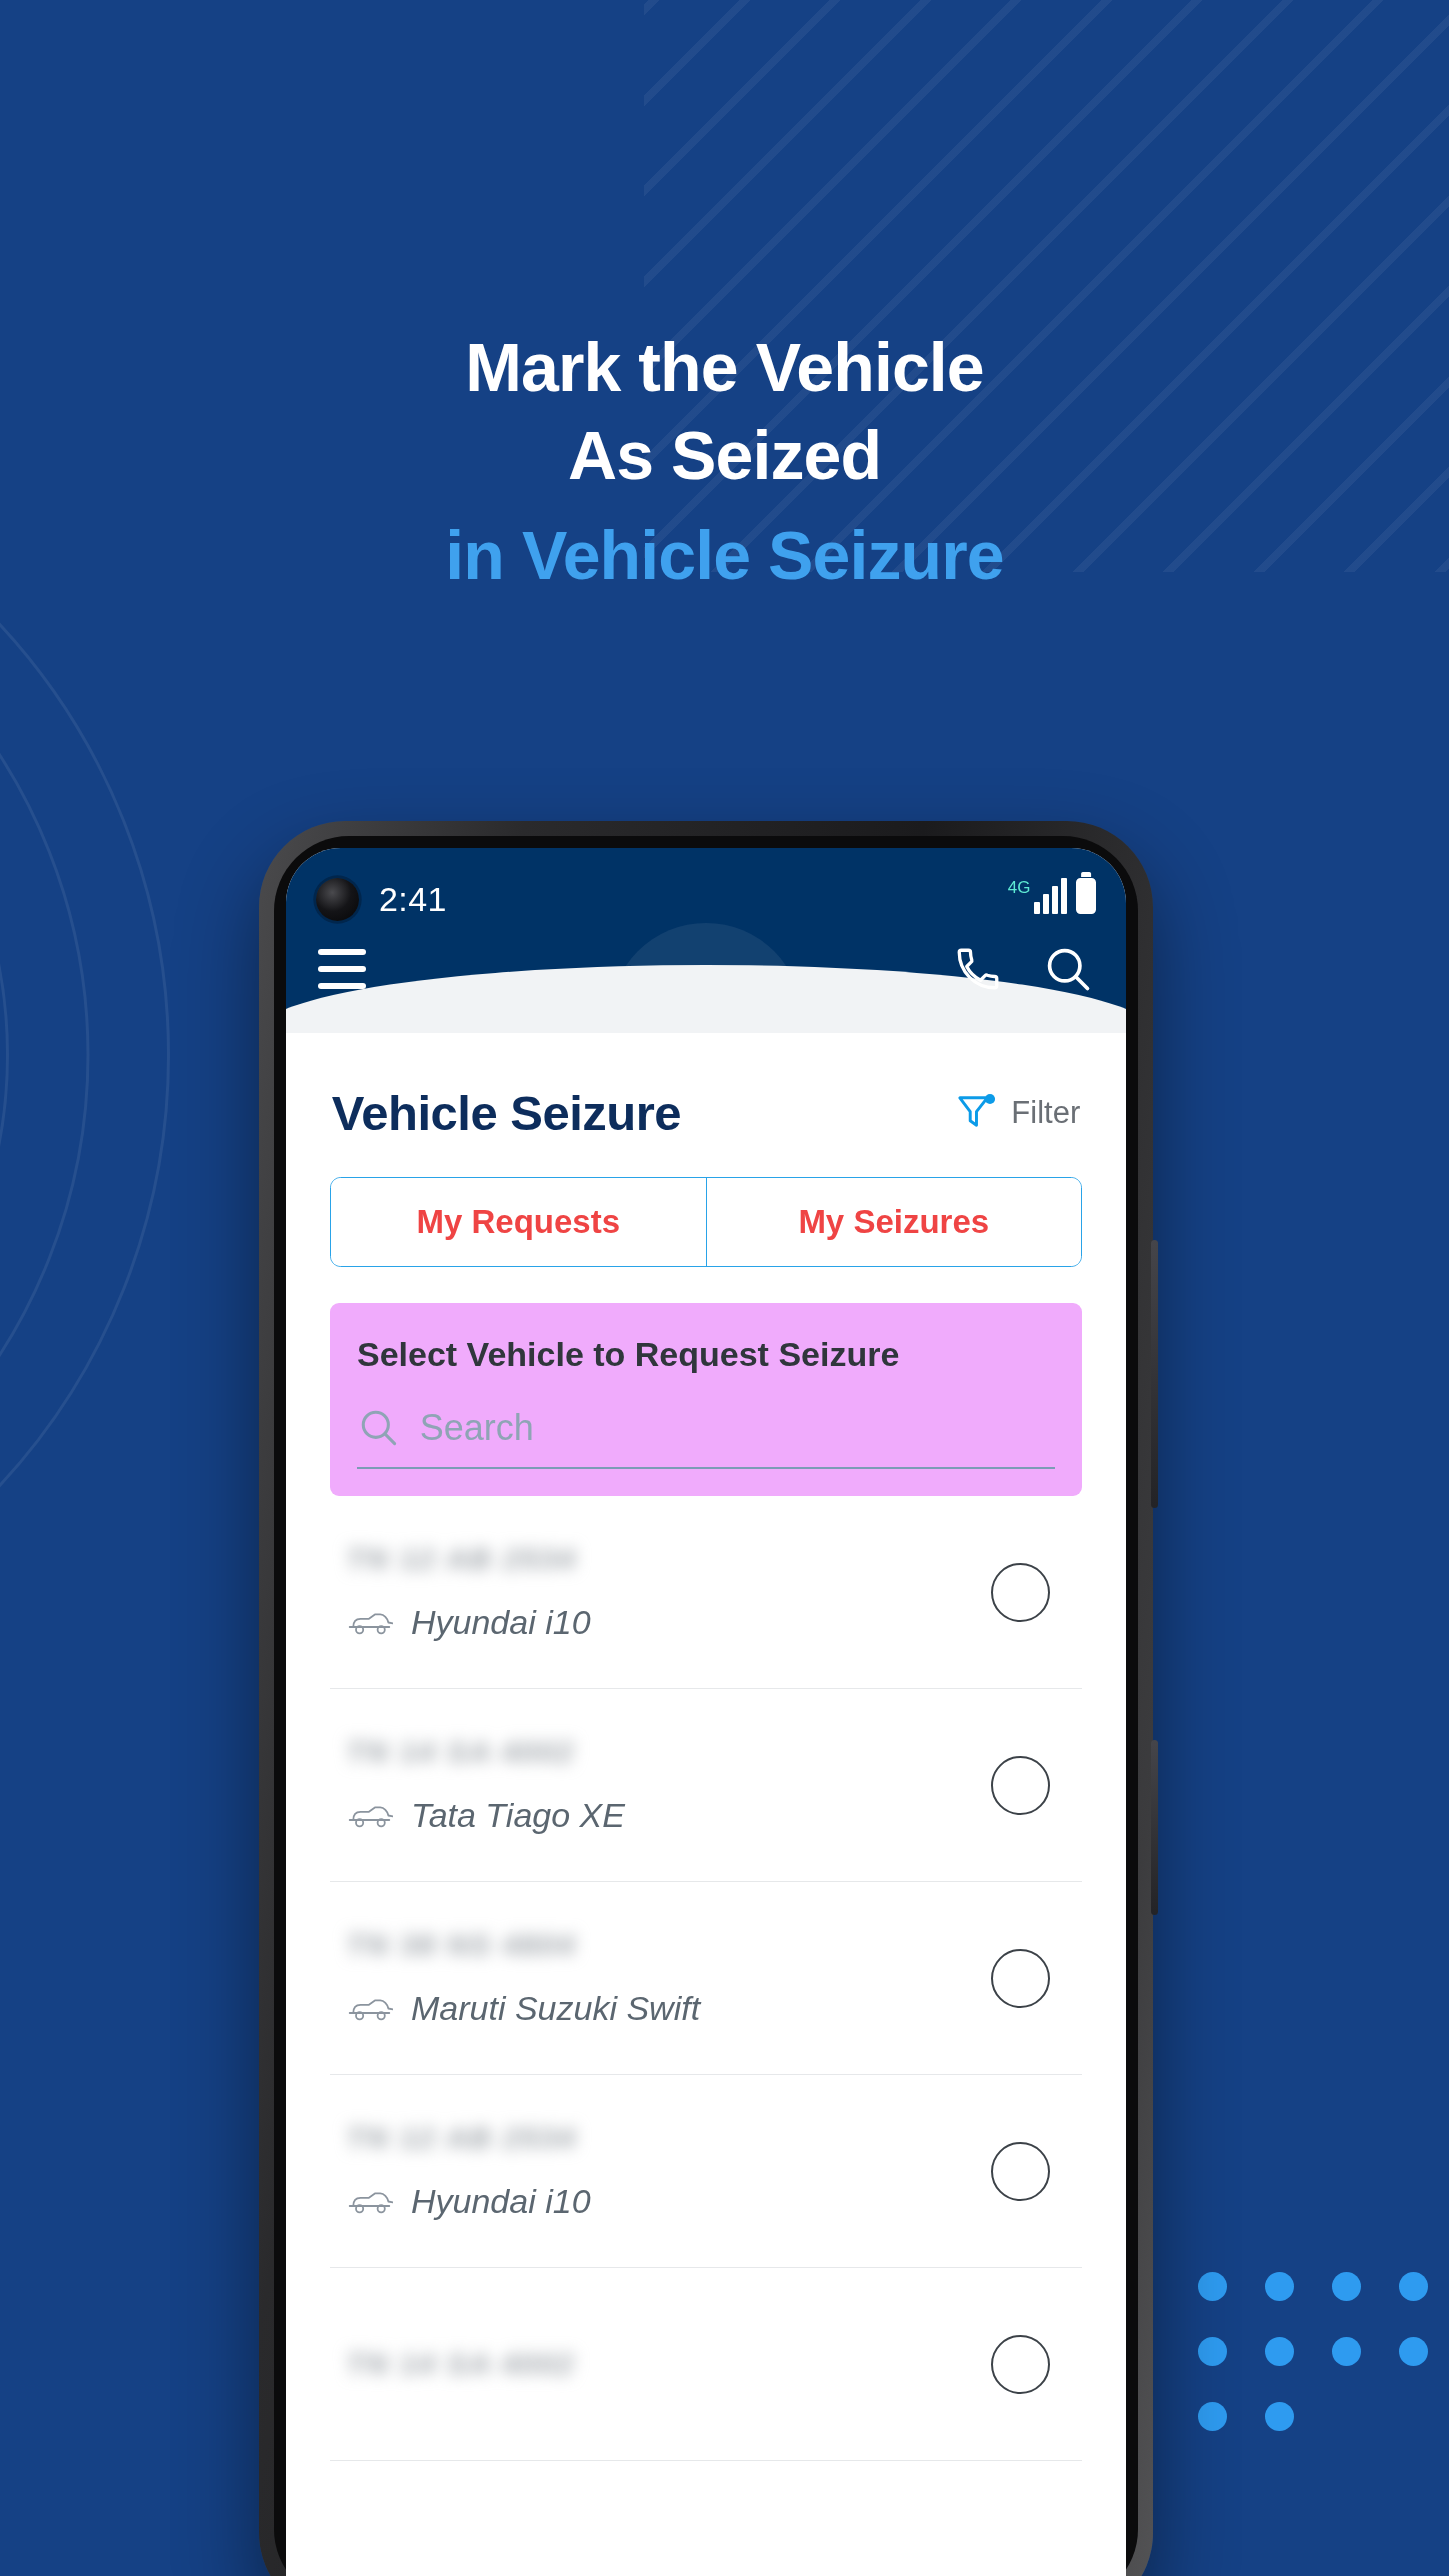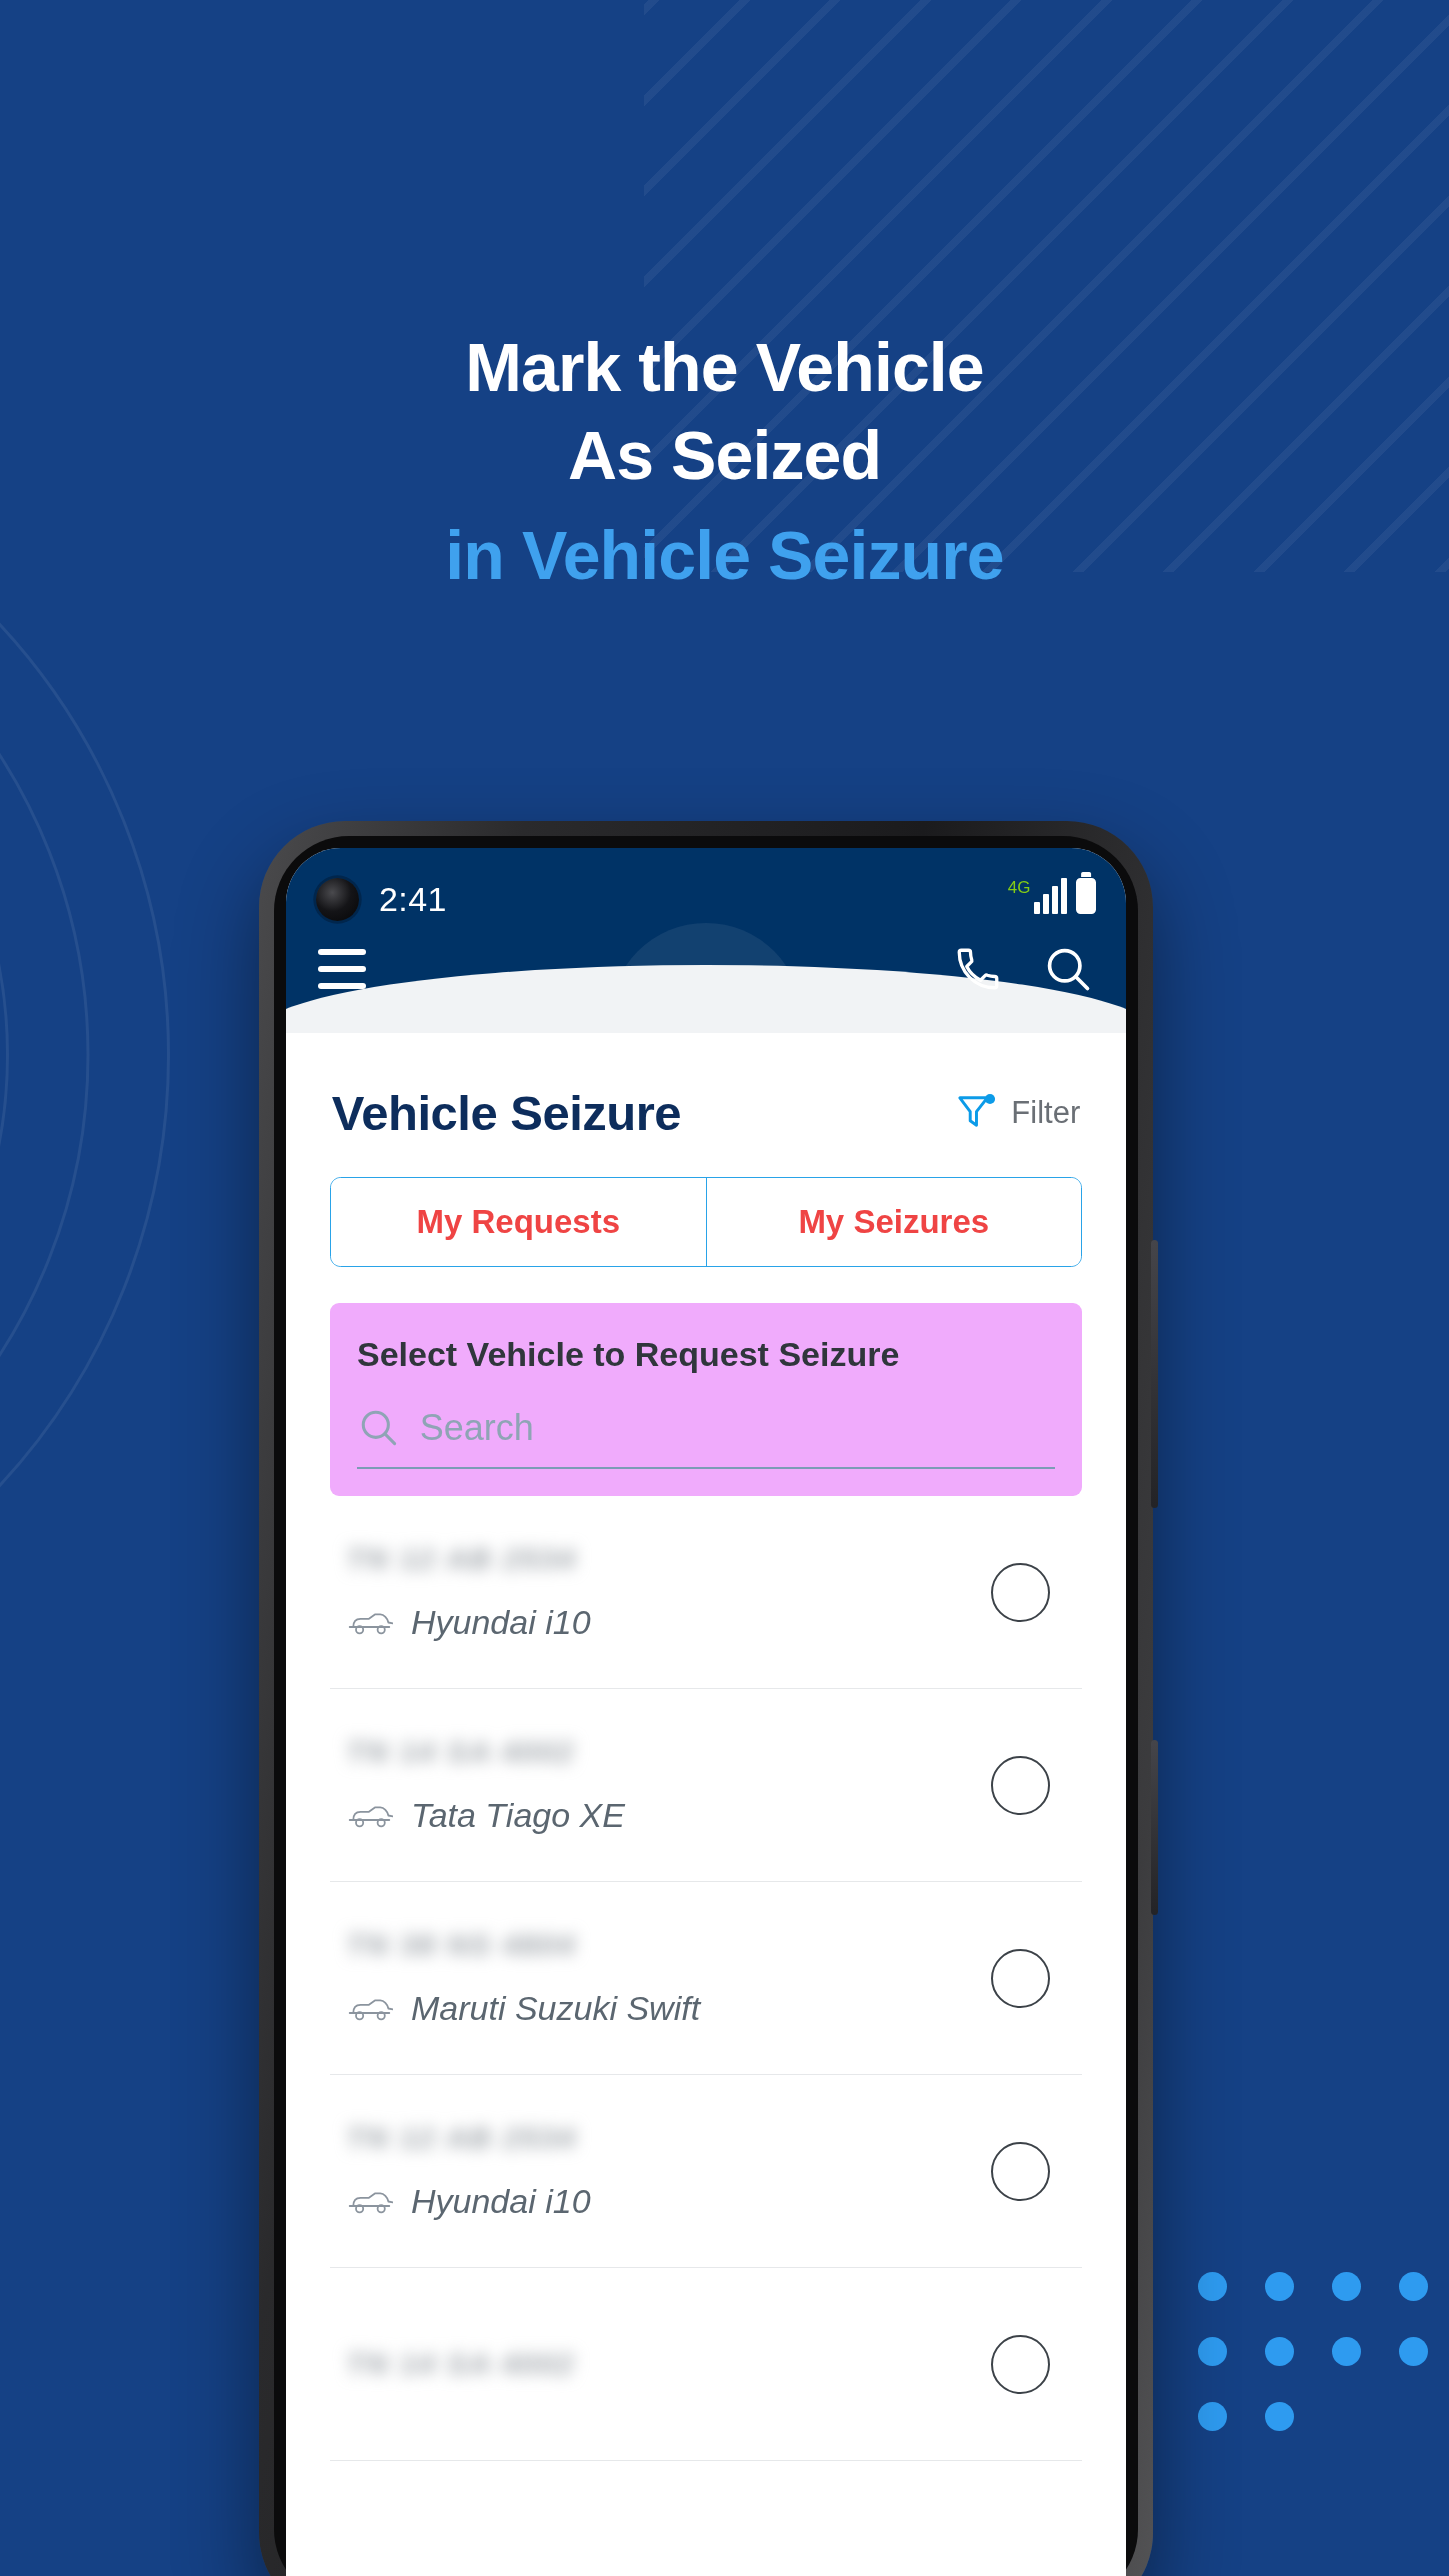--- a/index.html
+++ b/index.html
@@ -84,21 +84,21 @@
     box-shadow:0 0 0 2.7px #00264d;
   }
   .status-time {
     position:absolute; left:93px; top:32px;
     color:#fff; font-size:34px; letter-spacing:0.4px;
   }
   .status-right {
     position:absolute; right:30px; top:30px;
     display:flex; align-items:flex-end; gap:9px;
   }
-  .net-label { color:#84cc16; font-size:17px; align-self:flex-start; margin-right:-5.4px;}
+  .net-label { color:#5eead4; font-size:17px; align-self:flex-start; margin-right:-5.4px;}
   .bars { display:flex; align-items:flex-end; gap:2.7px; height:36px; }
   .bars i { display:block; width:6.3px; background:#fff; border-radius:0.9px; }
   .battery {
     width:19.7px; height:36px; border:2.7px solid #fff; border-radius:4.5px;
     position:relative; background:#fff;
   }
   .battery::before {
     content:""; position:absolute; left:50%; top:-8px; transform:translateX(-50%);
     width:9.8px; height:5.4px; background:#fff; border-radius:1.8px 1.8px 0 0;
   }

